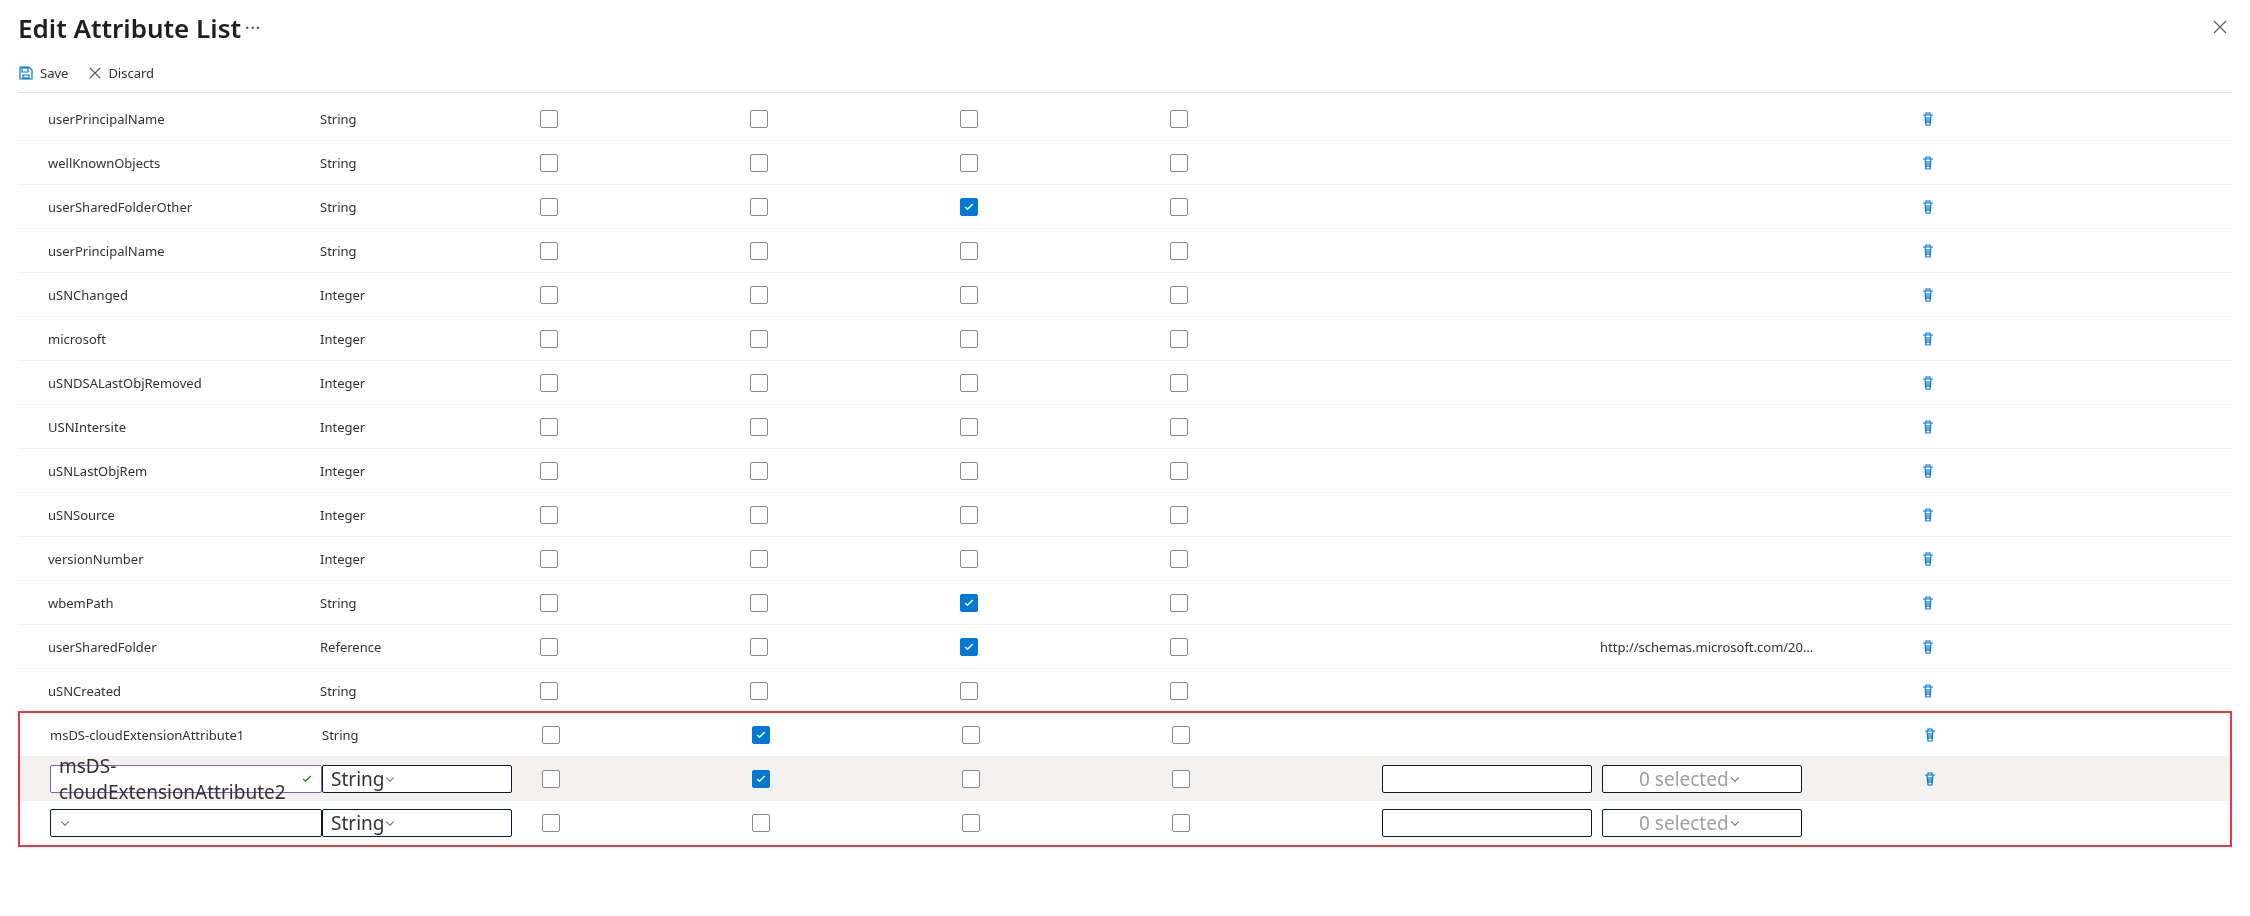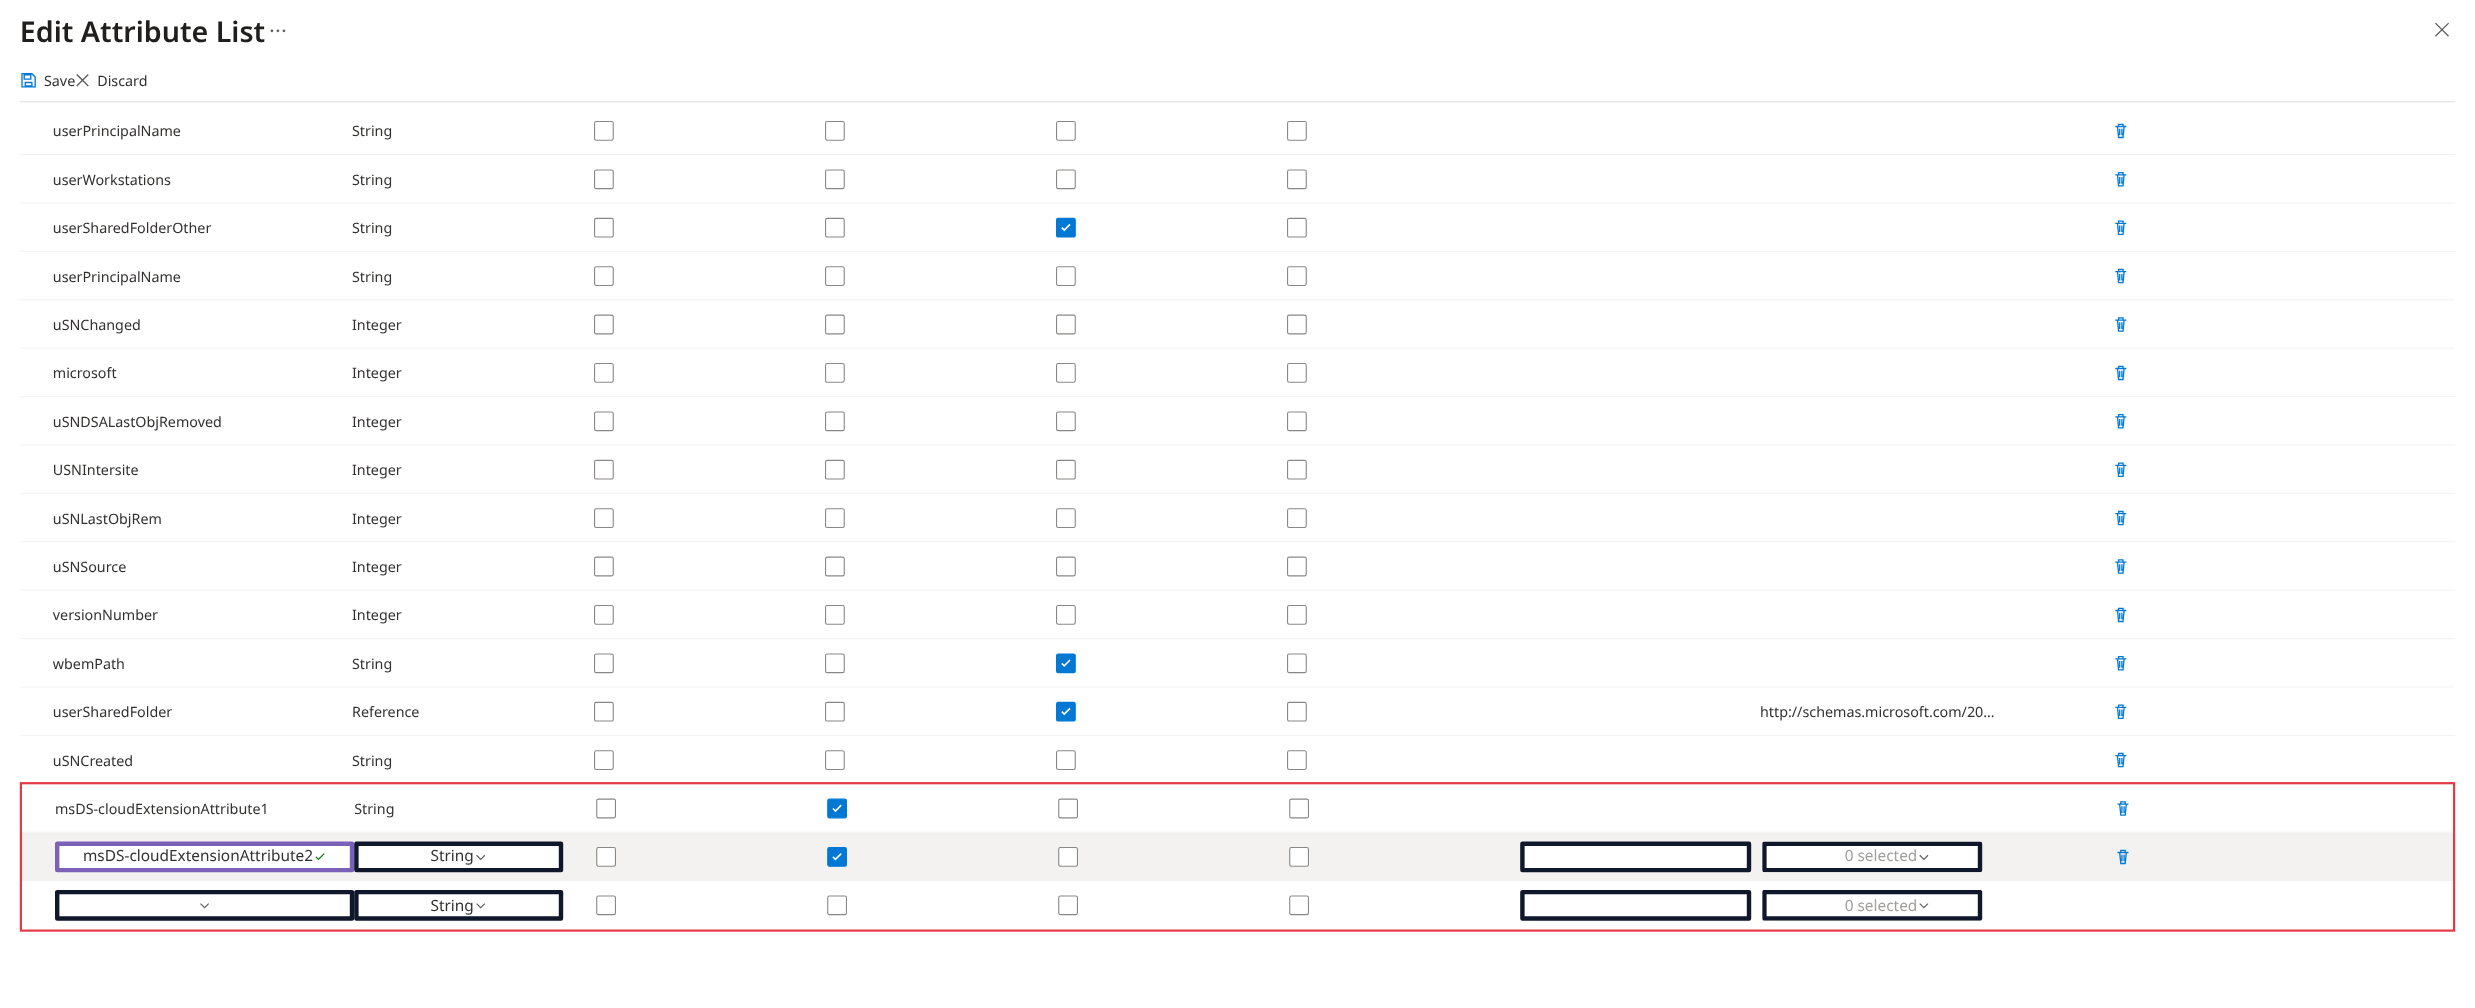--- a/index.html
+++ b/index.html
@@ -42,21 +42,21 @@
   .close-x {
     font-size: 20px;
     color: #605e5c;
     cursor: pointer;
     padding: 4px;
     line-height: 1;
   }
   .toolbar {
     display: flex;
     align-items: center;
-    gap: 0;
+    gap: 20px;
     padding: 10px 0 10px 0;
     border-bottom: 1px solid #e1dfdd;
     margin-bottom: 4px;
   }
   .toolbar-btn {
     display: inline-flex;
     align-items: center;
     gap: 6px;
     color: #323130;
     cursor: pointer;
@@ -121,28 +121,28 @@
   .chk svg { display: none; width: 12px; height: 12px; }
 
   
   .edit-area {
     border: 2px solid #e63946;
     padding: 0;
     margin-top: -2px;
   }
   .combo, .txtbox {
     height: 28px;
-    border: 4px solid #0f172a;
+    border: 1px solid #0f172a;
     border-radius: 2px;
     background: #fff;
     display: flex;
     align-items: center;
-    justify-content: center;
+    justify-content: flex-start;
     padding: 0 8px;
-    font-size: 14px;
+    font-size: 19px;
     color: #323130;
     cursor: pointer;
     width: 100%;
     max-width: 280px;
   }
   .combo .chev { color: #605e5c; }
   .combo.validated {
     border-color: #7b61b7;
   }
   .combo.validated .chev-ok { color: #107c10; }
@@ -209,21 +209,21 @@
         <div class="cell cell-ref"></div>
         <div class="cell cell-del">
           <span class="trash">
             <svg viewBox="0 0 16 16">
               <path d="M3 4h10M6 4V2h4v2M5 4l1 10h4l1-10M7 6v6M9 6v6" stroke="currentColor" stroke-width="1.2" fill="none"></path>
             </svg>
           </span>
         </div>
       </div>
       <div class="row">
-        <div class="cell cell-name">userWorkstations</div>
+        <div class="cell cell-name">wellKnownObjects</div>
         <div class="cell cell-type">String</div>
         <div class="cell cell-chk">
           <span class="chk"></span>
         </div>
         <div class="cell cell-chk">
           <span class="chk"></span>
         </div>
         <div class="cell cell-chk">
           <span class="chk"></span>
         </div>

